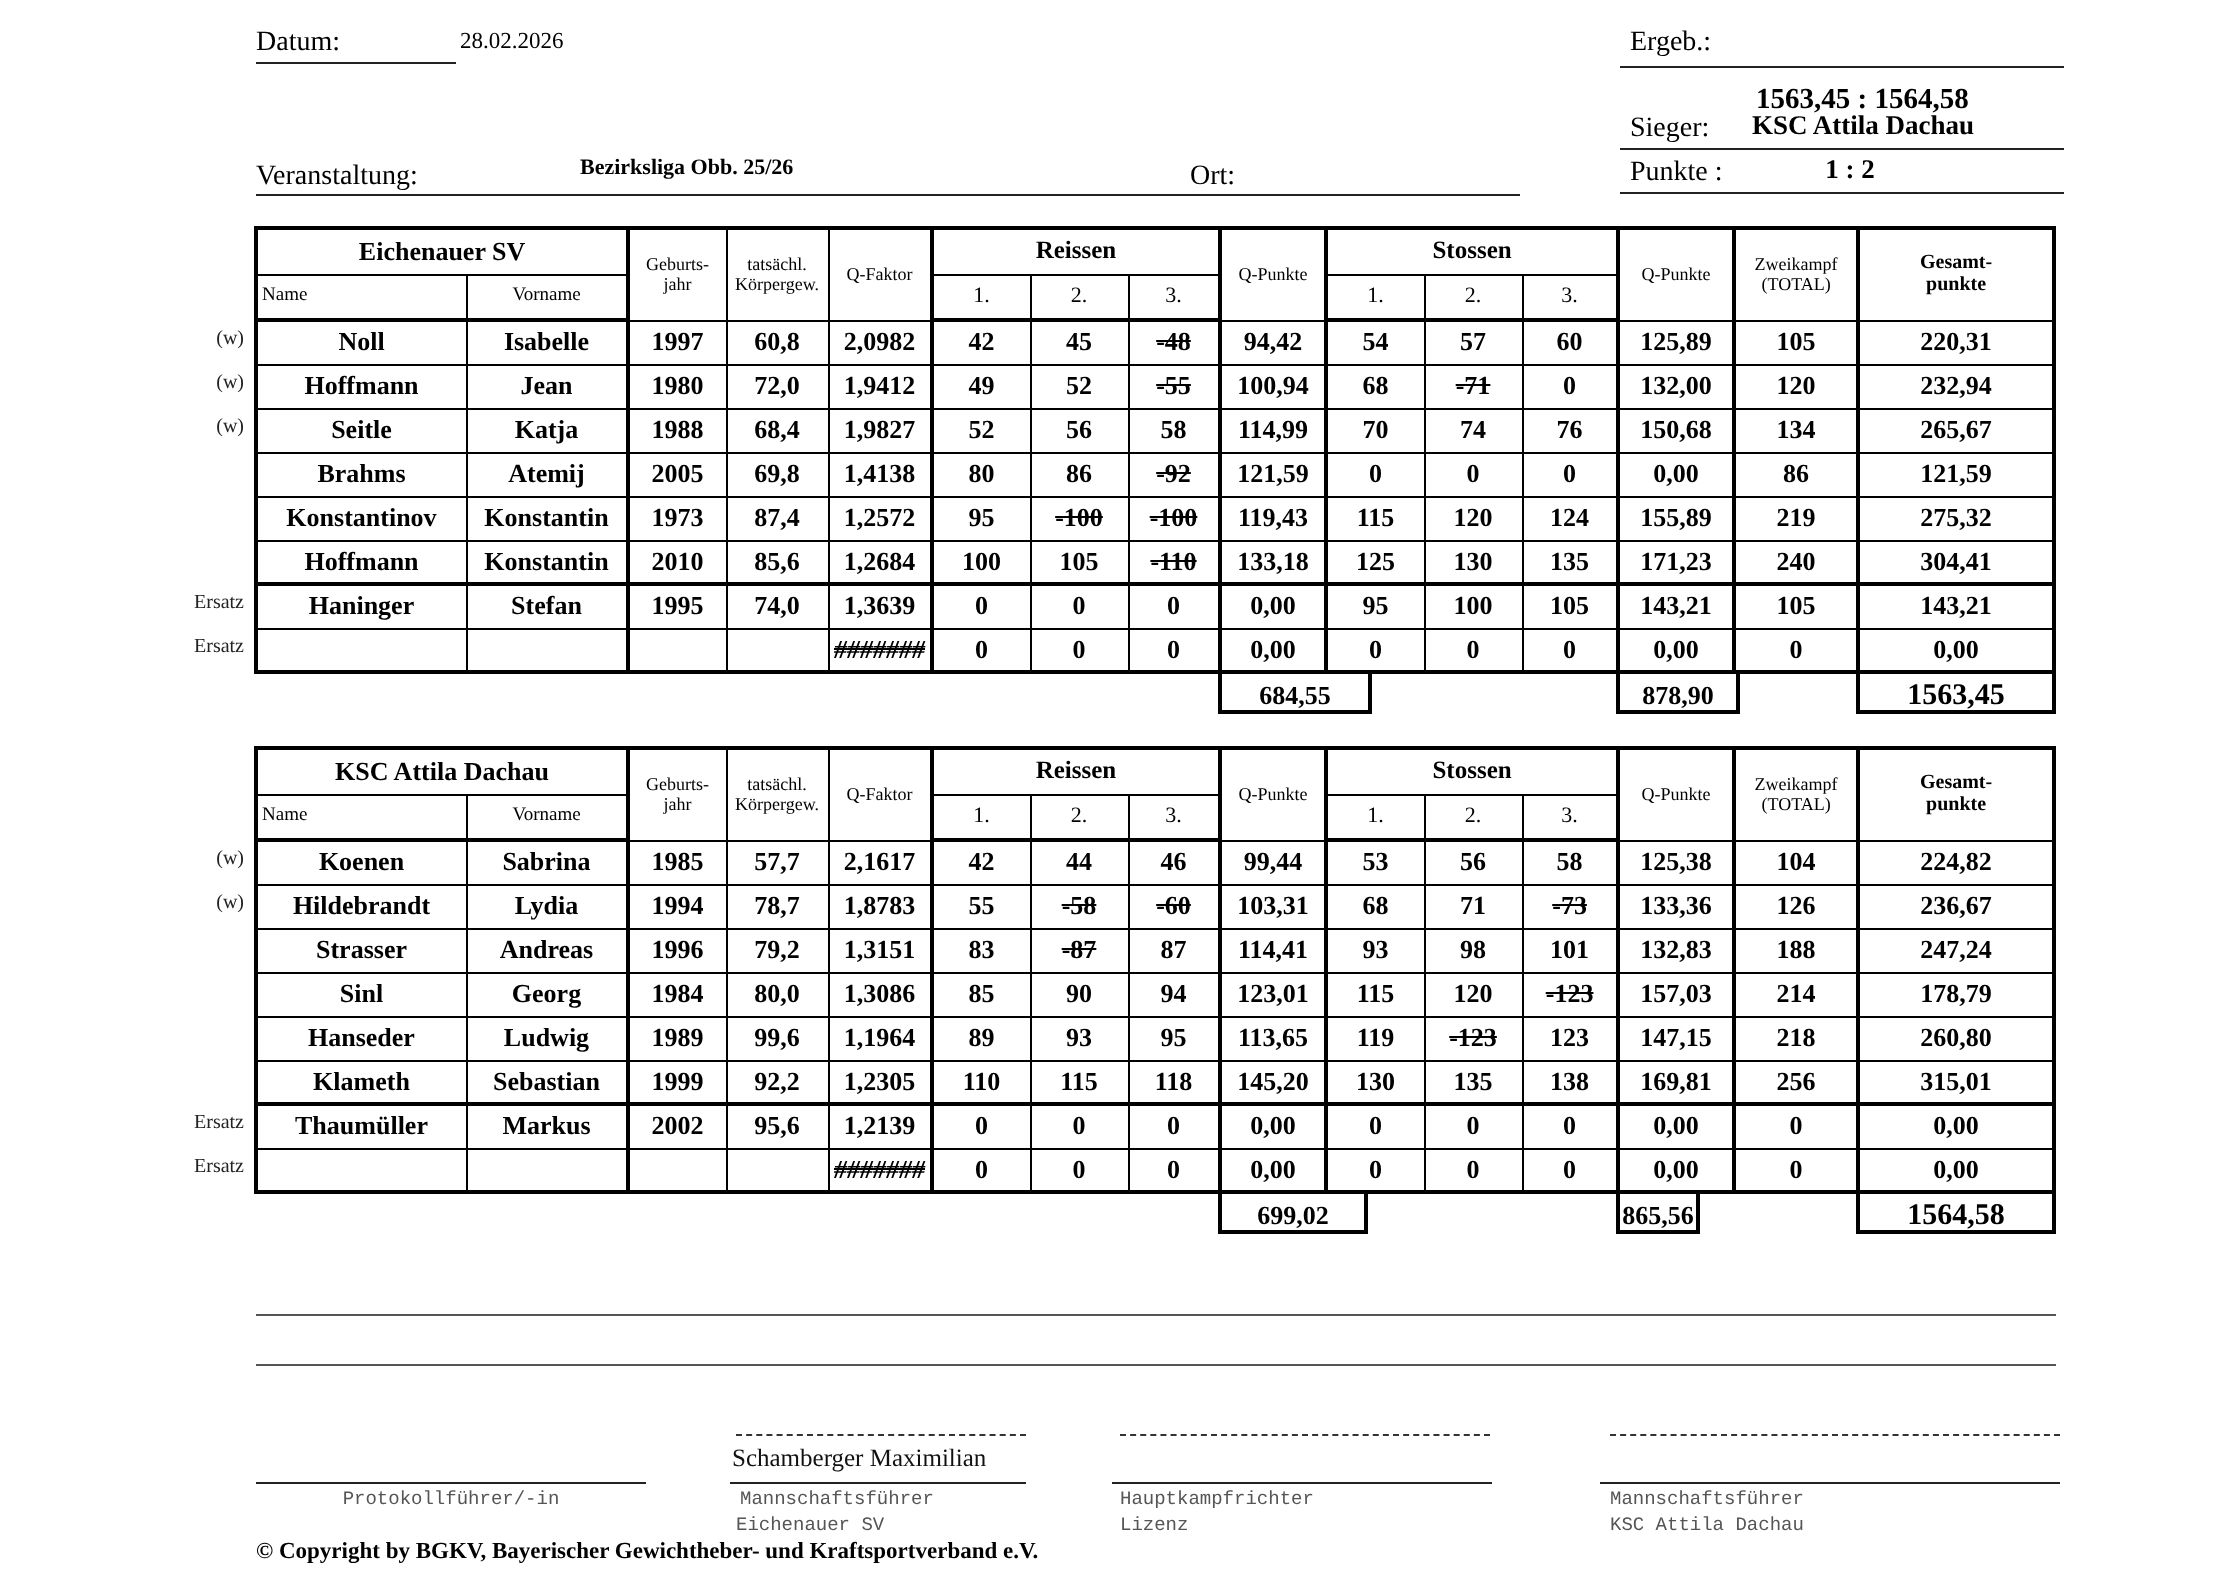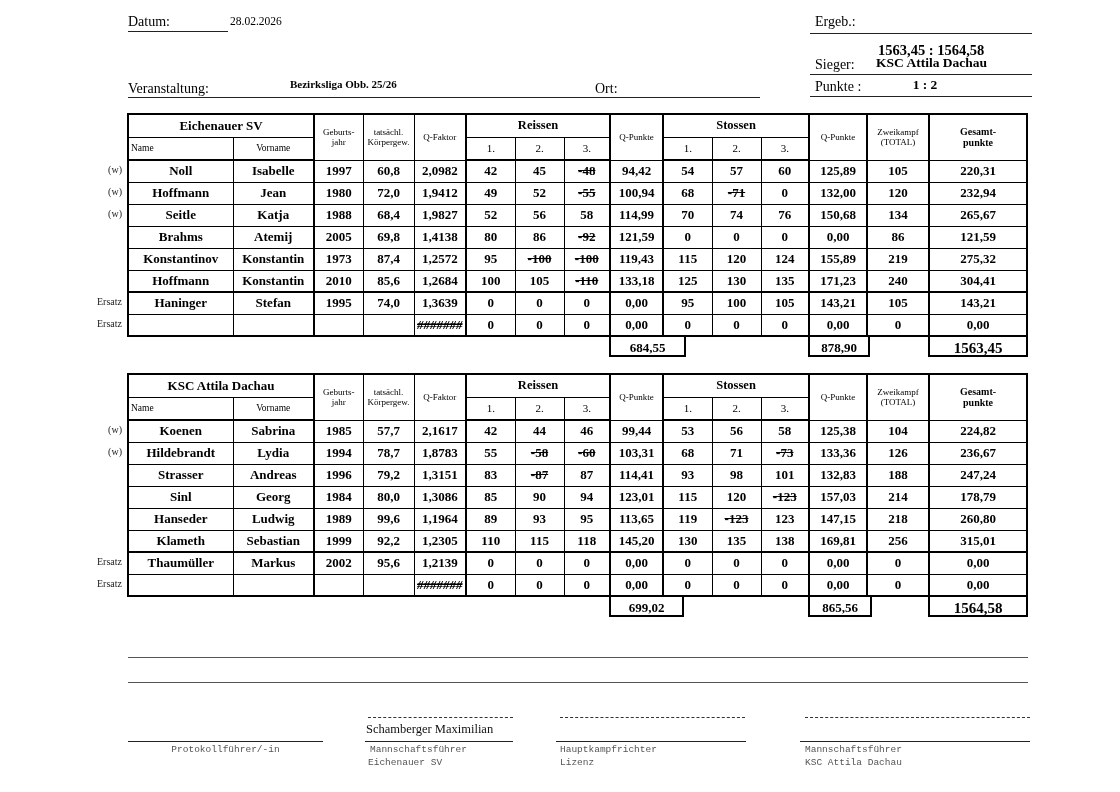--- a/index.html
+++ b/index.html
@@ -481,21 +481,21 @@
               <td class="catt">0</td>
               <td class="catt">0</td>
               <td class="catt br2">0</td>
               <td class="cqp br2">0,00</td>
               <td class="czk br2">0</td>
               <td class="cges">0,00</td>
             </tr>
           </tbody>
       </table>
       <div class="total-box" style="top:222px;left:482px;width:75px;">699,02</div>
-      <div class="total-box" style="top:222px;left:681px;width:64px;">865,56</div>
+      <div class="total-box" style="top:222px;left:681px;width:42px;">865,56</div>
       <div class="total-box big" style="top:222px;left:801px;width:100px;">1564,58</div>
     </div>
   </div>
 
   <div class="hline" style="left:128px;top:657px;width:900px;border-top-color:#555;"></div>
   <div class="hline" style="left:128px;top:682px;width:900px;border-top-color:#555;"></div>
 
   <div class="hline" style="left:128px;top:741px;width:195px;"></div>
   <div class="sig-label" style="left:128px;top:744px;width:195px;text-align:center;">Protokollführer/-in</div>
 
@@ -508,14 +508,15 @@
   <div class="dash" style="left:560px;top:717px;width:185px;"></div>
   <div class="hline" style="left:556px;top:741px;width:190px;"></div>
   <div class="sig-label" style="left:560px;top:744px;">Hauptkampfrichter</div>
   <div class="sig-label" style="left:560px;top:757px;">Lizenz</div>
 
   <div class="dash" style="left:805px;top:717px;width:225px;"></div>
   <div class="hline" style="left:800px;top:741px;width:230px;"></div>
   <div class="sig-label" style="left:805px;top:744px;">Mannschaftsführer</div>
   <div class="sig-label" style="left:805px;top:757px;">KSC Attila Dachau</div>
 
+  <div class="abs bold" style="left:128px;top:770px;font-size:11.5px;">© Copyright by BGKV, Bayerischer Gewichtheber- und Kraftsportverband e.V.</div>
 
 </div>
 
 </body></html>

